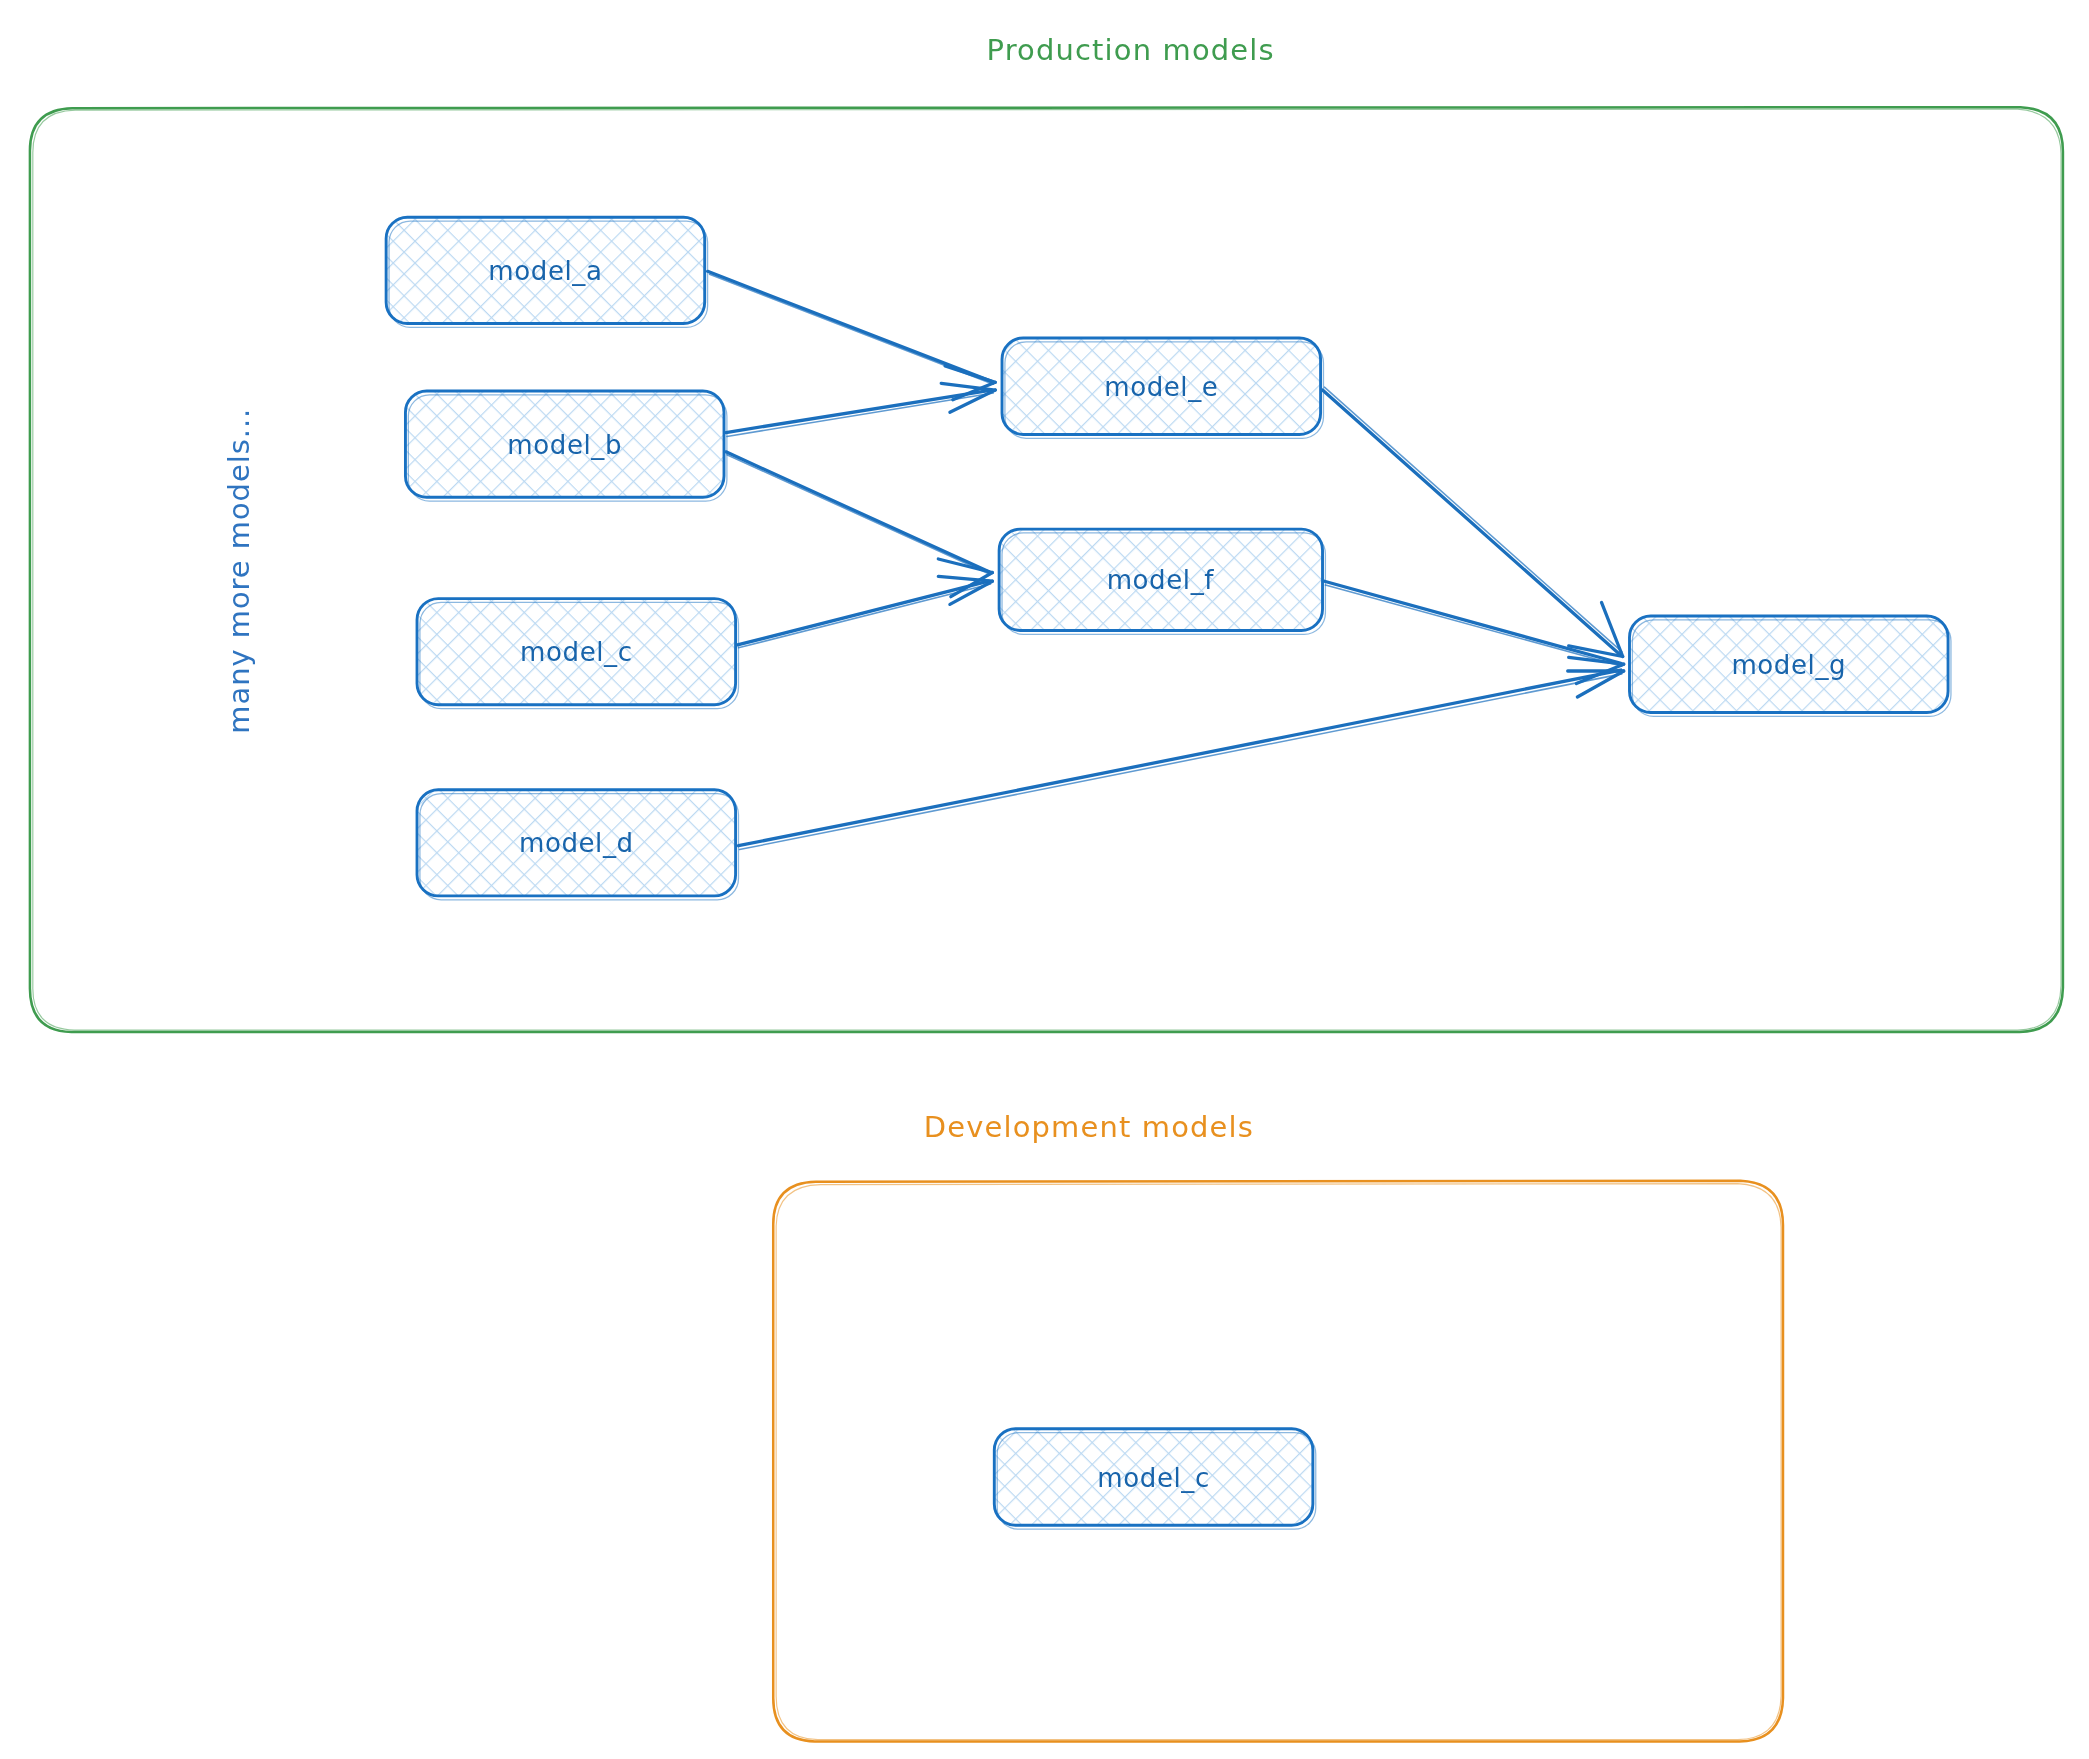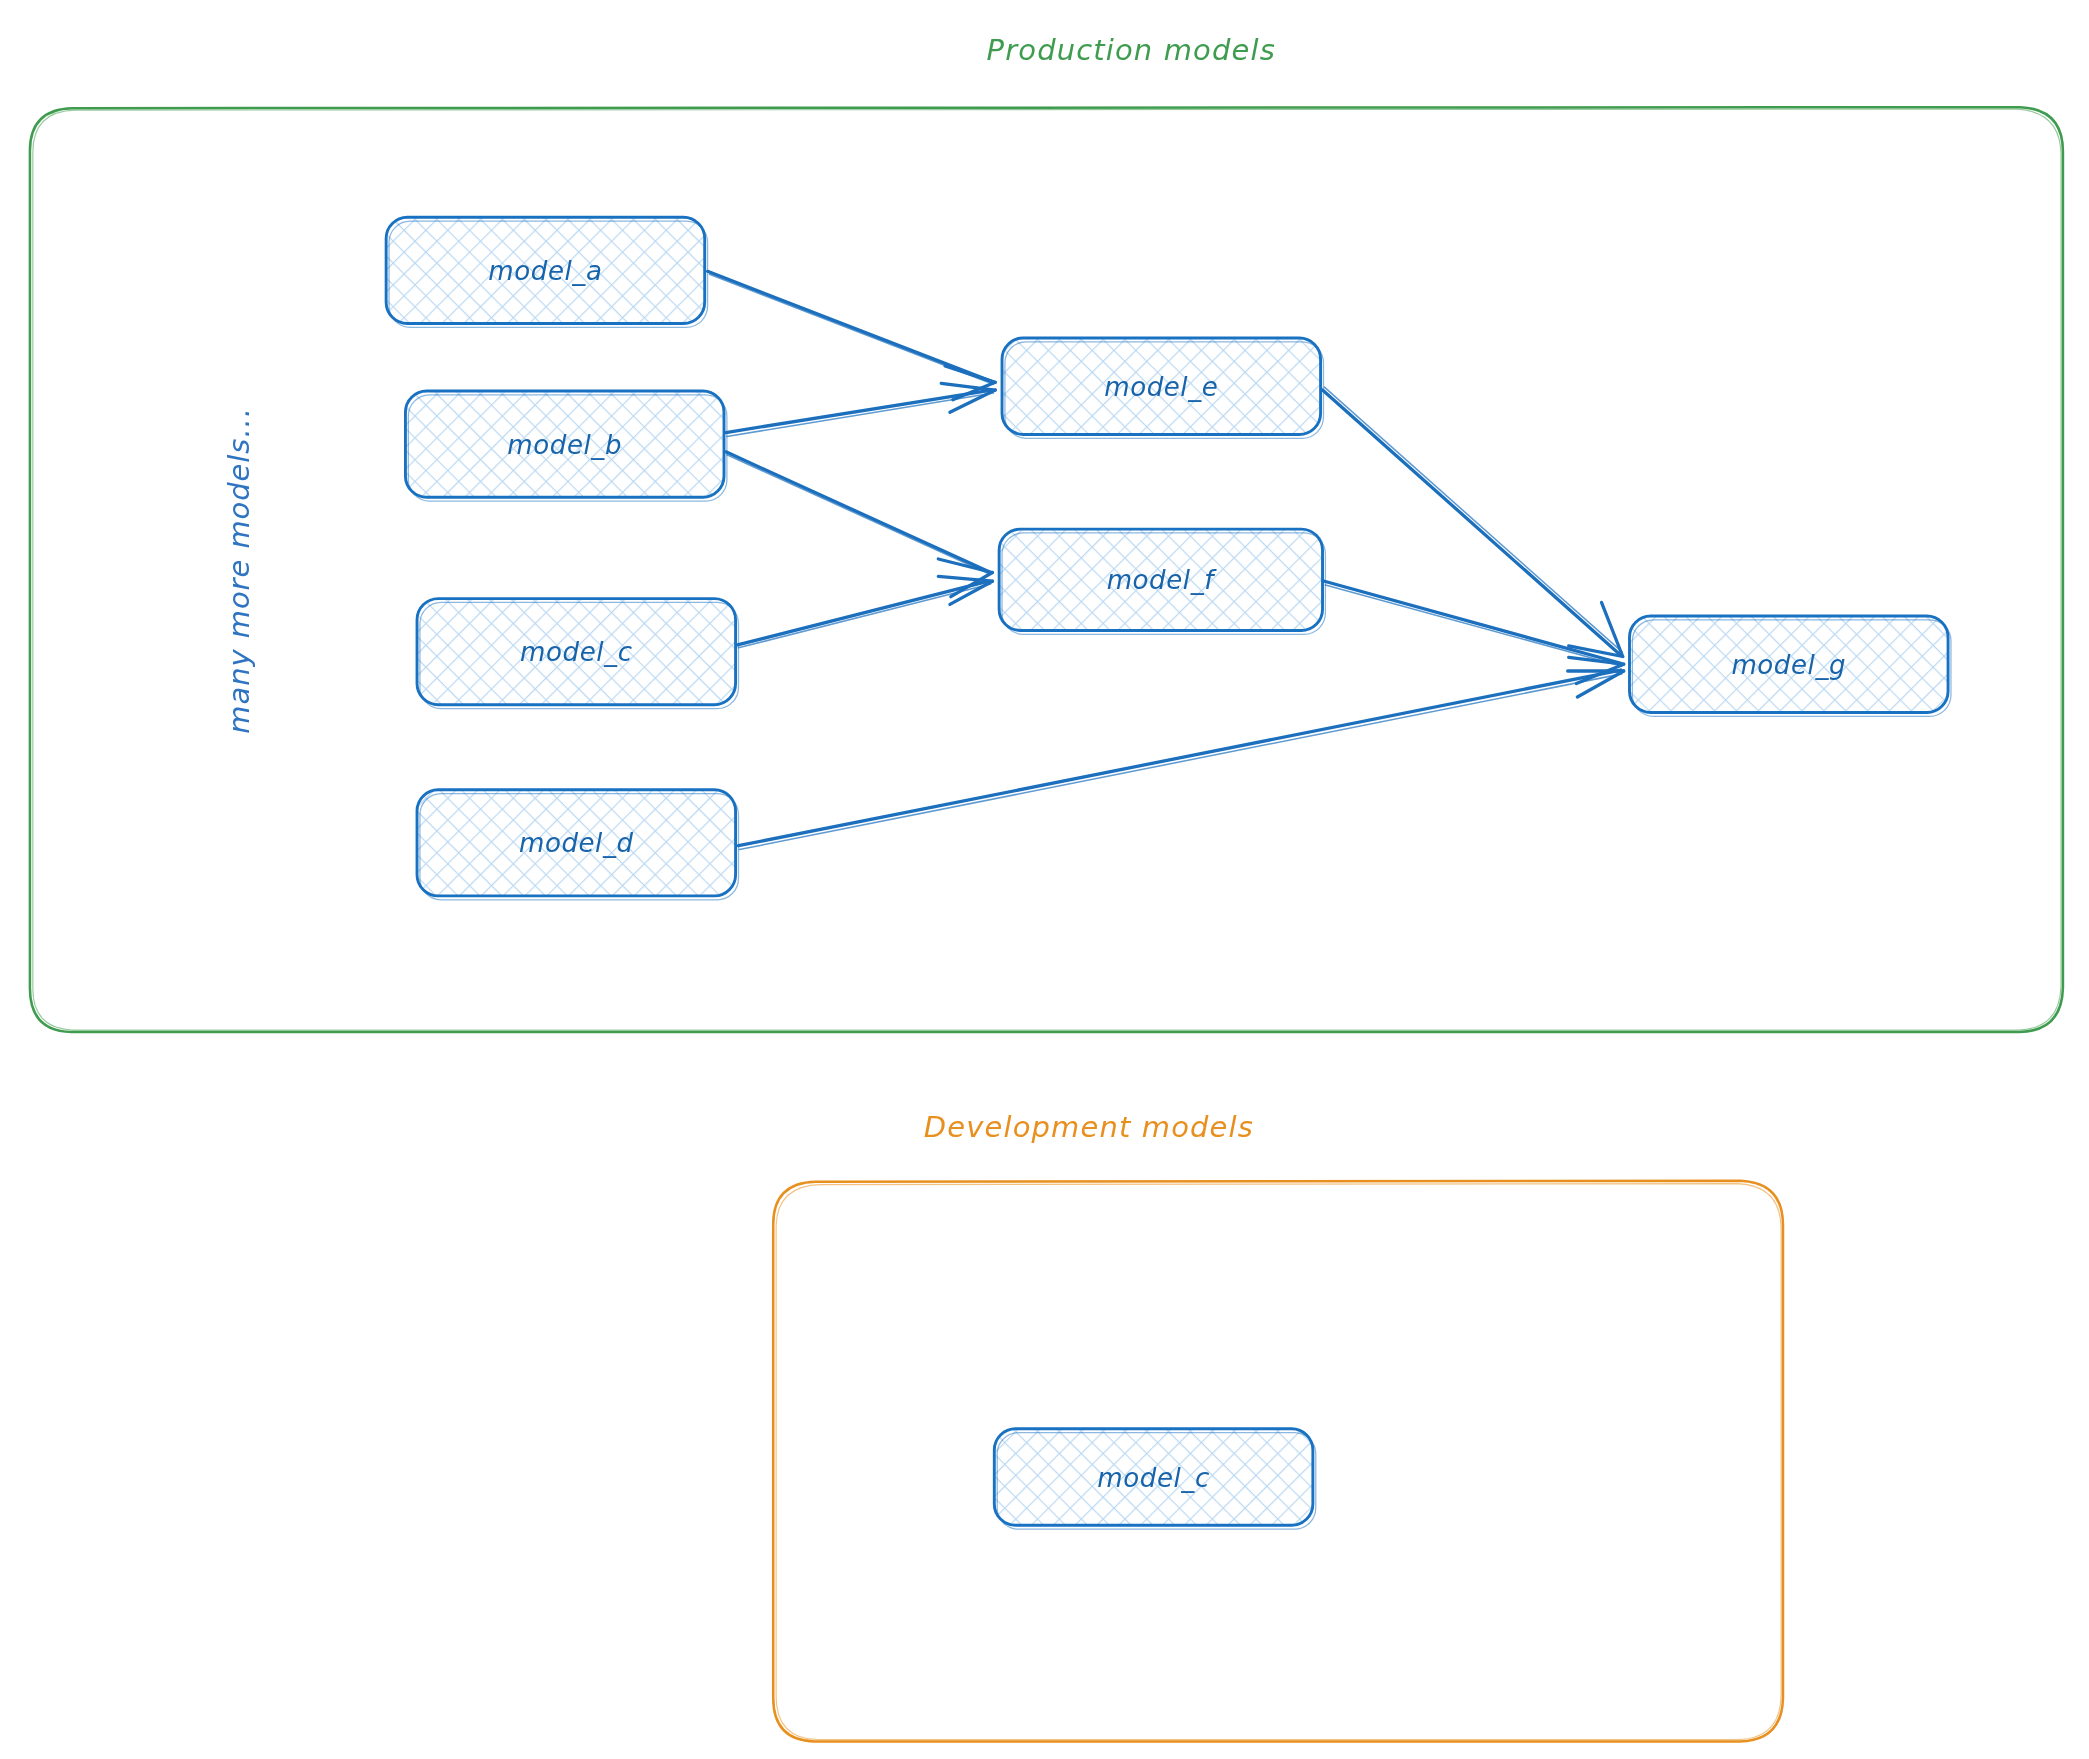--- a/index.html
+++ b/index.html
@@ -9,21 +9,20 @@
   }
   body {
     font-family: "DejaVu Sans", sans-serif;
   }
   #stage {
     position: relative;
     width: 2089px;
     height: 1759px;
     background: #ffffff;
     overflow: hidden;
-    font-style: italic;
   }
   #diagram-svg {
     position: absolute;
     left: 0;
     top: 0;
     width: 2089px;
     height: 1759px;
   }
   .grp-title {
     font-family: "DejaVu Sans", sans-serif;

